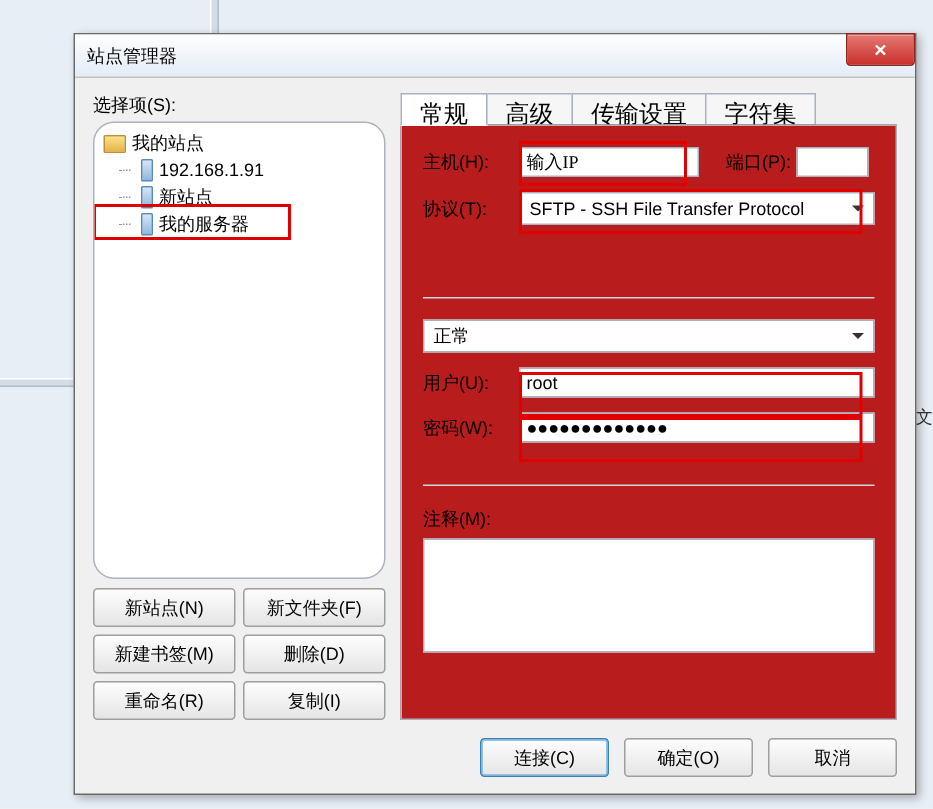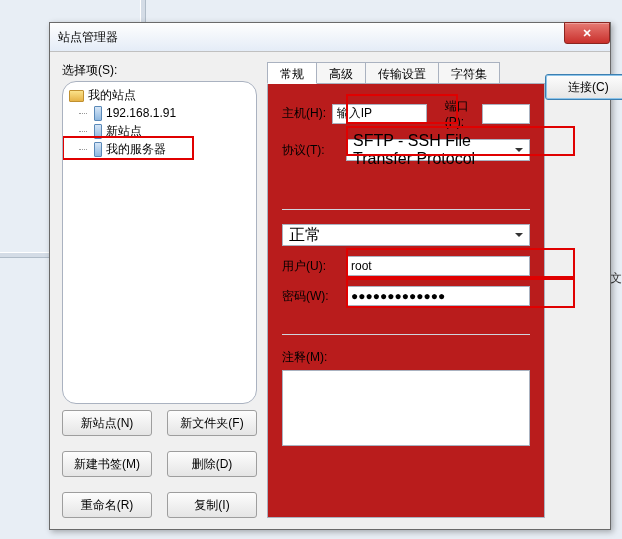--- a/index.html
+++ b/index.html
@@ -46,21 +46,21 @@
   display: flex;
   align-items: center;
   justify-content: center;
   font-size: 11px;
   font-weight: bold;
   box-shadow: inset 0 1px 0 rgba(255,255,255,0.3);
 }
 .body {
   padding: 10px 12px 12px 12px;
   display: flex;
-  flex-direction: row;
+  flex-direction: column;
   height: calc(100% - 28px);
   box-sizing: border-box;
 }
 .top-row {
   display: flex;
   gap: 10px;
   flex: 1;
 }
 .left-col {
   width: 195px;
@@ -119,21 +119,21 @@
   margin-left: 3px;
 }
 .highlight-box {
   border: 2px solid #e00000;
   position: absolute;
   pointer-events: none;
 }
 .btn-grid {
   display: grid;
   grid-template-columns: 1fr 1fr;
-  gap: 15px;
+  gap: 5px;
   margin-top: 6px;
 }
 .btn {
   height: 24px;
   background: linear-gradient(to bottom, #fdfdfd, #e5e5e5);
   border: 1px solid #9e9e9e;
   border-radius: 3px;
   font-size: 12px;
   display: flex;
   align-items: center;
@@ -152,21 +152,21 @@
 .tabs {
   display: flex;
   height: 22px;
 }
 .tab {
   padding: 3px 12px;
   border: 1px solid #aab2c0;
   background: #f6f6f6;
   margin-right: -1px;
   position: relative;
-  font-size: 12px;
+  font-size: 16px;
 }
 .tab.active {
   background: #fff;
   border-bottom: 1px solid #fff;
   z-index: 2;
 }
 .tab-content {
   border: 1px solid #aab2c0;
   flex: 1;
   background: #b91c1c;
@@ -192,21 +192,21 @@
   padding: 0 4px;
   font-size: 12px;
   font-family: inherit;
   box-sizing: border-box;
 }
 .select {
   border: 1px solid #aab2c0;
   background: #fff;
   height: 22px;
   padding: 0 18px 0 6px;
-  font-size: 16px;
+  font-size: 12px;
   position: relative;
   display: flex;
   align-items: center;
   box-sizing: border-box;
 }
 .select::after {
   content: '';
   position: absolute;
   right: 6px;
   top: 8px;
@@ -223,20 +223,21 @@
   background: #fff;
   height: 76px;
   width: 100%;
   box-sizing: border-box;
   resize: none;
   font-family: inherit;
   font-size: 12px;
 }
 .bottom-row {
   display: flex;
+  justify-content: flex-end;
   gap: 10px;
   margin-top: 12px;
 }
 .bottom-row .btn {
   width: 84px;
 }
 .bg-line-v {
   position: absolute;
   left: 140px;
   top: 0;
@@ -328,21 +329,21 @@
         <div class="tabs">
           <div class="tab active"><span>常规</span></div>
           <div class="tab"><span>高级</span></div>
           <div class="tab"><span>传输设置</span></div>
           <div class="tab"><span>字符集</span></div>
         </div>
         <div class="tab-content">
 
           <div class="form-row">
             <span class="form-label">主机(H):</span>
-            <input class="input" style="width: 95px;" value="输入IP">
+            <input class="input" style="width: 120px; font-family: Liberation Serif, serif;" value="输入IP">
             <span class="form-label" style="width:auto; margin-left:18px; margin-right:4px;">端口(P):</span>
             <input class="input" style="width: 48px;" value="">
           </div>
           <div class="highlight-box" style="left:78px; top:10px; width:108px; height:26px;"></div>
 
           <div class="form-row">
             <span class="form-label">协议(T):</span>
             <div class="select" style="flex:1;">
               <span>SFTP - SSH File Transfer Protocol</span>
             </div>

